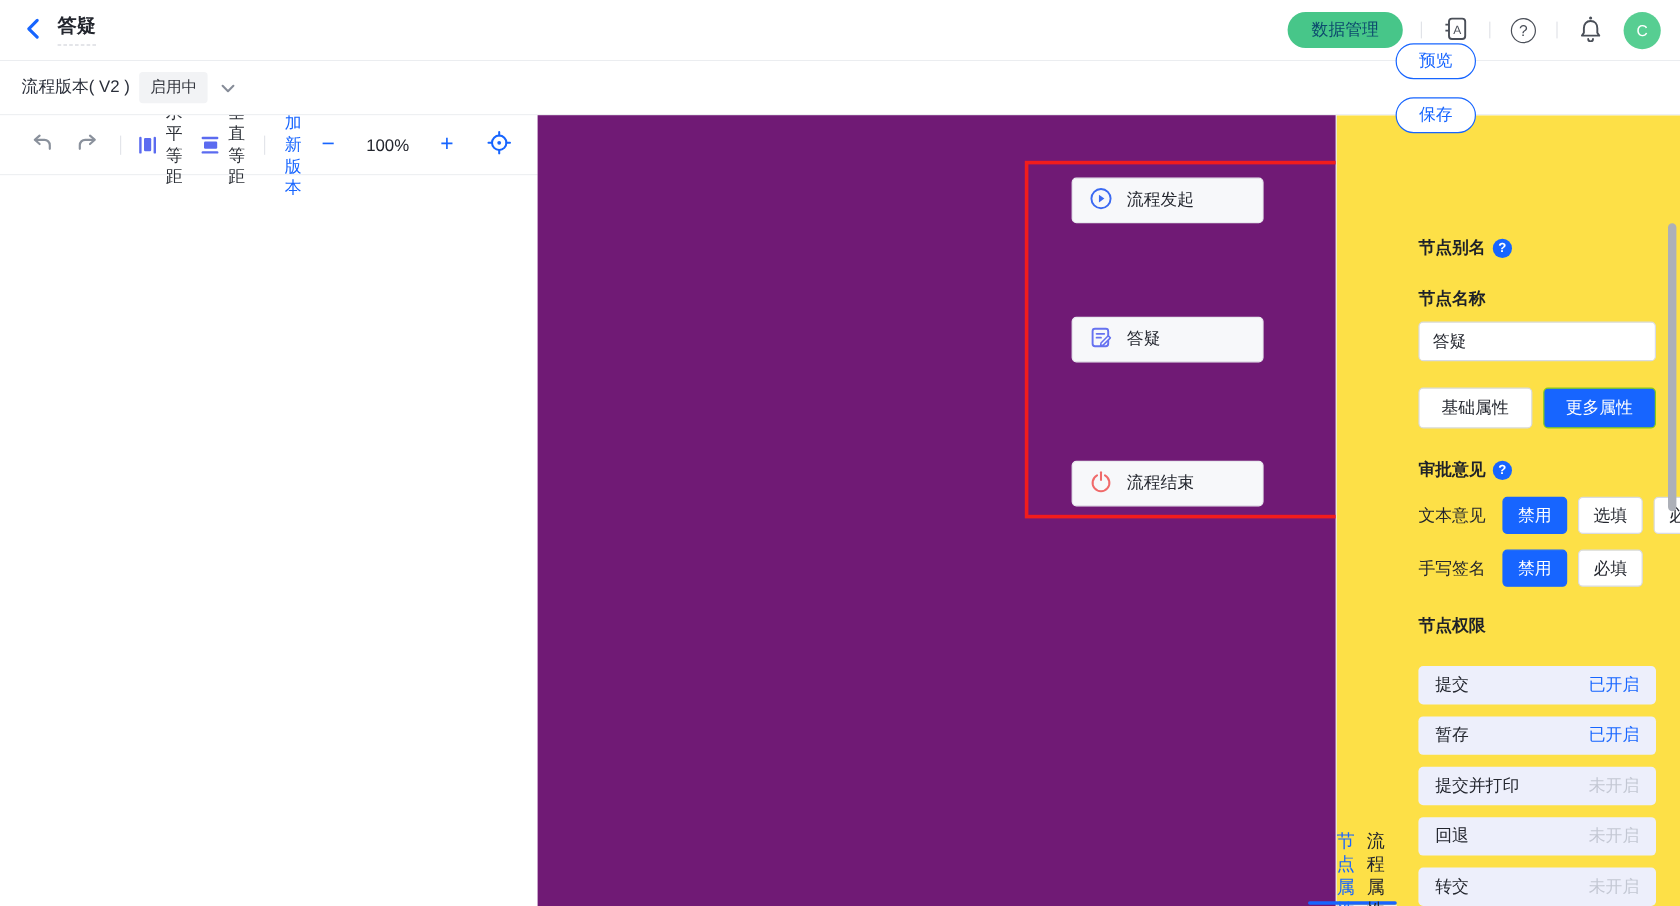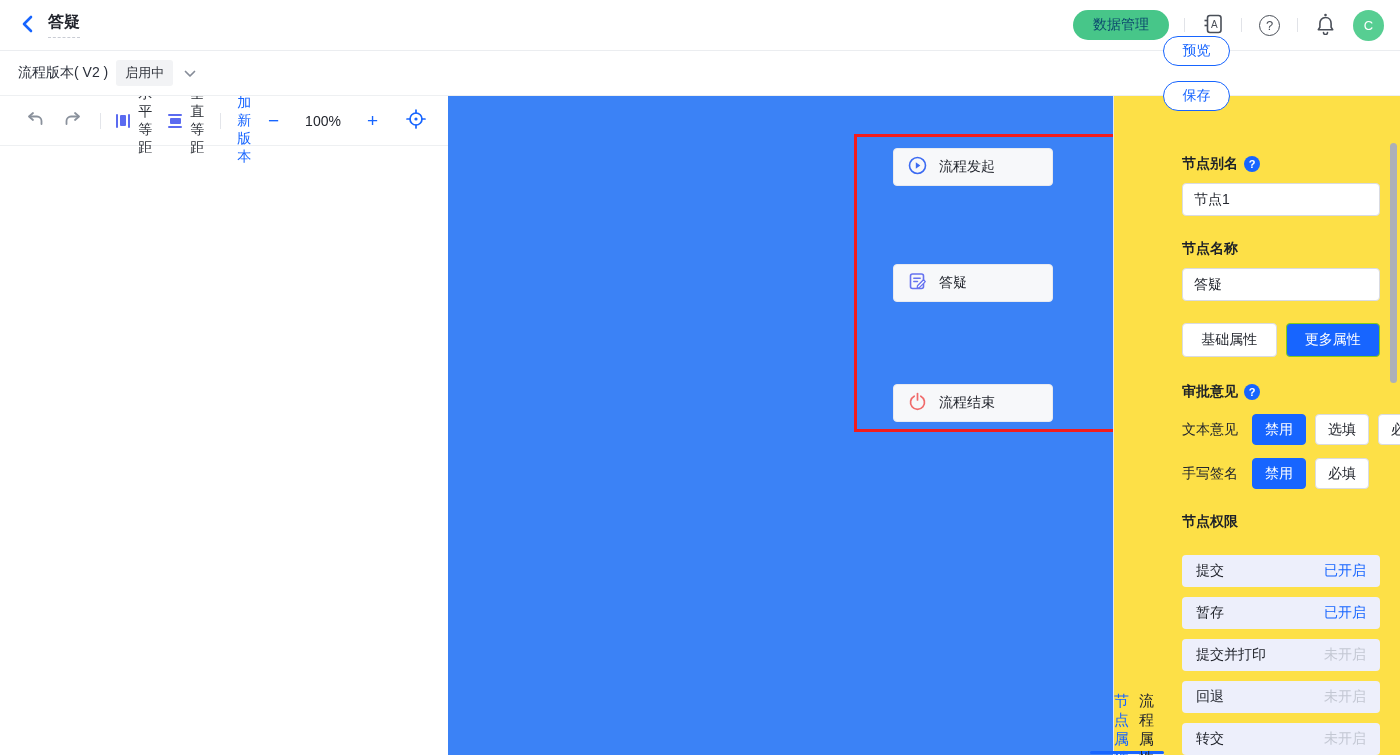--- a/index.html
+++ b/index.html
@@ -61,21 +61,21 @@
   .dist-v { display: flex; flex-direction: column; justify-content: center; gap: 2px; width: 14px; }
   .dist-v i { display: block; background: #5b6bf0; border-radius: 1px; }
   .dist-v .thin { height: 2px; width: 14px; }
   .dist-v .thick { height: 6px; width: 11px; margin: 0 auto; }
   .link-btn { color: #1765ff; font-size: 14px; background: none; border: none; cursor: pointer; }
   .tb-right { margin-left: auto; display: flex; align-items: center; gap: 26px; }
   .zoom-btn { background: none; border: none; color: #1765ff; font-size: 19px; line-height: 1;
     cursor: pointer; font-weight: 400; }
   .zoom-level { color: #23262e; font-size: 14px; }
 
-  .canvas { flex: 1; position: relative; background: #3b82f6; overflow: hidden; }
+  .canvas { flex: 1; position: relative; background: #701a75; overflow: hidden; }
   .flow-node { position: absolute; height: 38px; background: #f7f8fa; border: 1px solid #e9eaef;
     border-radius: 4px; display: flex; align-items: center; padding-left: 14px; gap: 12px;
     font-size: 14px; color: #23262e; cursor: pointer; z-index: 1; }
   .arrow-layer { position: absolute; inset: 0; z-index: 2; pointer-events: none; }
   .selection-box { position: absolute; left: 406px; top: 38px; width: 450px; height: 298px;
     border: 3px solid #f21c1c; z-index: 3; pointer-events: none; }
 
   
   .panel { width: 286px; flex: 0 0 286px; display: flex; flex-direction: row; background: #fde047; align-items: flex-end; }
   .panel-tabs { height: 50px; flex: 0 0 50px; border-bottom: 1px solid #eef0f2; display: flex; }
@@ -299,21 +299,20 @@
         <div class="panel-tab active">节点属性</div>
         <div class="panel-tab">流程属性</div>
       </div>
 
       <div class="panel-body">
 
         <div class="fld-label">
           <span>节点别名</span>
           <span class="q-icon">?</span>
         </div>
-        <input class="txt-input" type="text" value="节点1" style="">
 
         <div class="fld-label mt24">
           <span>节点名称</span>
         </div>
         <input class="txt-input" type="text" value="答疑" style="">
 
         <div class="prop-btns">
           <button class="prop-btn ghost">基础属性</button>
           <button class="prop-btn solid">更多属性</button>
         </div>

